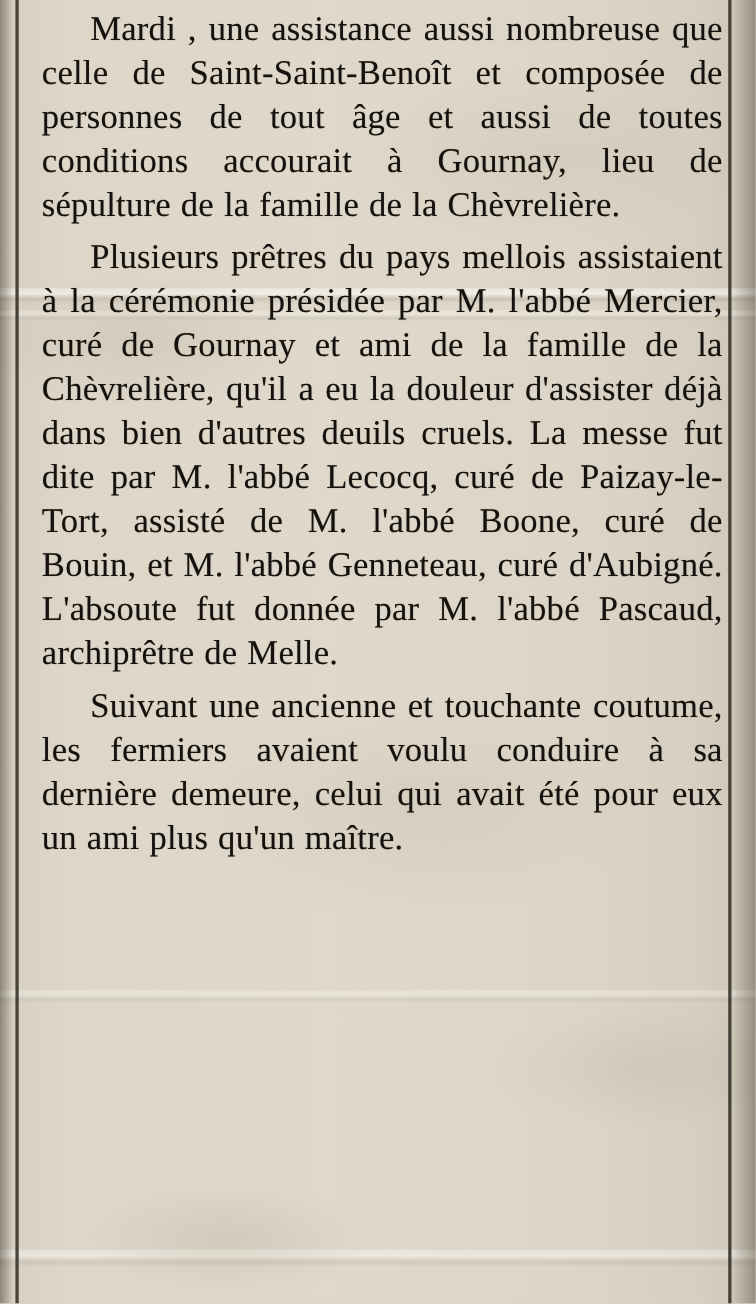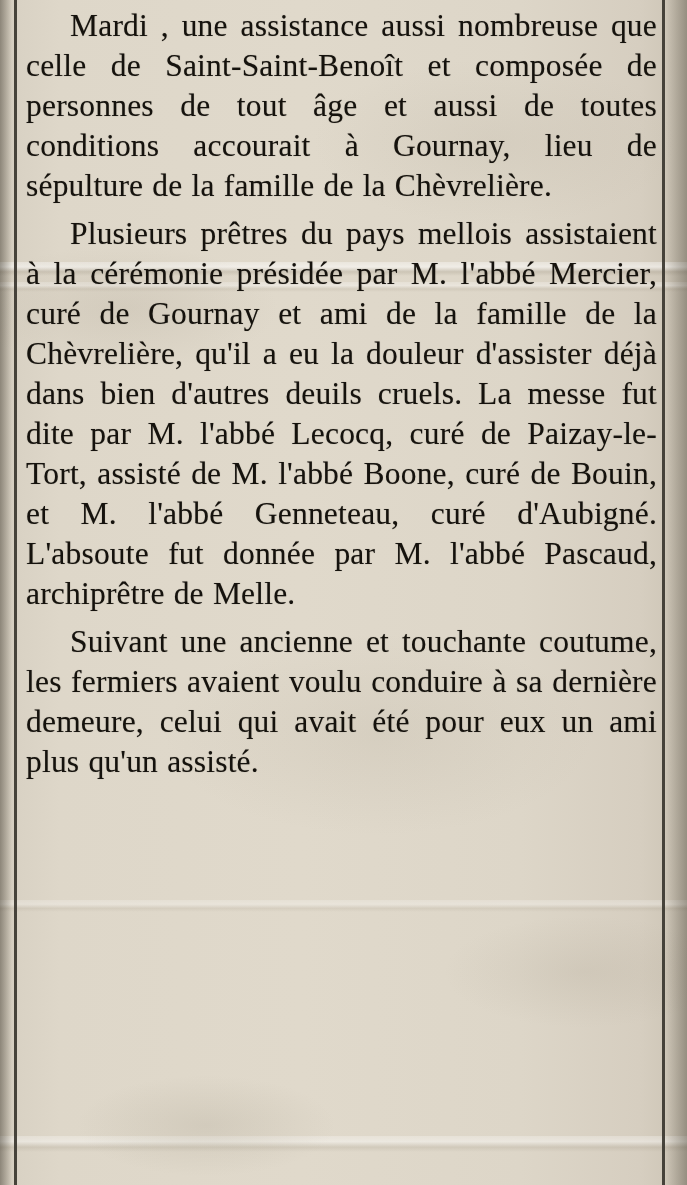--- a/index.html
+++ b/index.html
@@ -99,21 +99,21 @@
     color: #15120d;
     font-size: 31.5px;
     line-height: 40px;
     text-align: justify;
     text-justify: inter-word;
     letter-spacing: 0.2px;
     word-spacing: 1px;
   }
 
   #column p {
-    margin: 0 0 8px 0;
+    margin: 0 0 8px 12px;
     text-indent: 44px;
     text-shadow: 0 0 1px rgba(20,16,10,0.35);
   }
   #column p:last-child { margin-bottom: 0; }
 
   
   .para-tail { margin-bottom: 0 !important; }
 </style>
 </head>
 <body>
@@ -127,16 +127,16 @@
   <div class="crease c2"></div>
   <div class="crease c3"></div>
   <div class="crease c4"></div>
 
   <div class="rule left"></div>
   <div class="rule right"></div>
 
   <div id="column">
     <p>Mardi , une assistance aussi nombreuse que celle de Saint-Saint-Benoît et composée de personnes de tout âge et aussi de toutes conditions accourait à Gournay, lieu de sépulture de la famille de la Chèvrelière.</p>
     <p>Plusieurs prêtres du pays mellois assistaient à la cérémonie présidée par M. l'abbé Mercier, curé de Gournay et ami de la famille de la Chèvrelière, qu'il a eu la douleur d'assister déjà dans bien d'autres deuils cruels. La messe fut dite par M. l'abbé Lecocq, curé de Paizay-le-Tort, assisté de M. l'abbé Boone, curé de Bouin, et M. l'abbé Genneteau, curé d'Aubigné. L'absoute fut donnée par M. l'abbé Pascaud, archiprêtre de Melle.</p>
-    <p class="para-tail">Suivant une ancienne et touchante coutume, les fermiers avaient voulu conduire à sa dernière demeure, celui qui avait été pour eux un ami plus qu'un assisté.</p>
+    <p class="para-tail">Suivant une ancienne et touchante coutume, les fermiers avaient voulu conduire à sa dernière demeure, celui qui avait été pour eux un ami plus qu'un maître.</p>
   </div>
 
 </div>
 
 </body></html>

